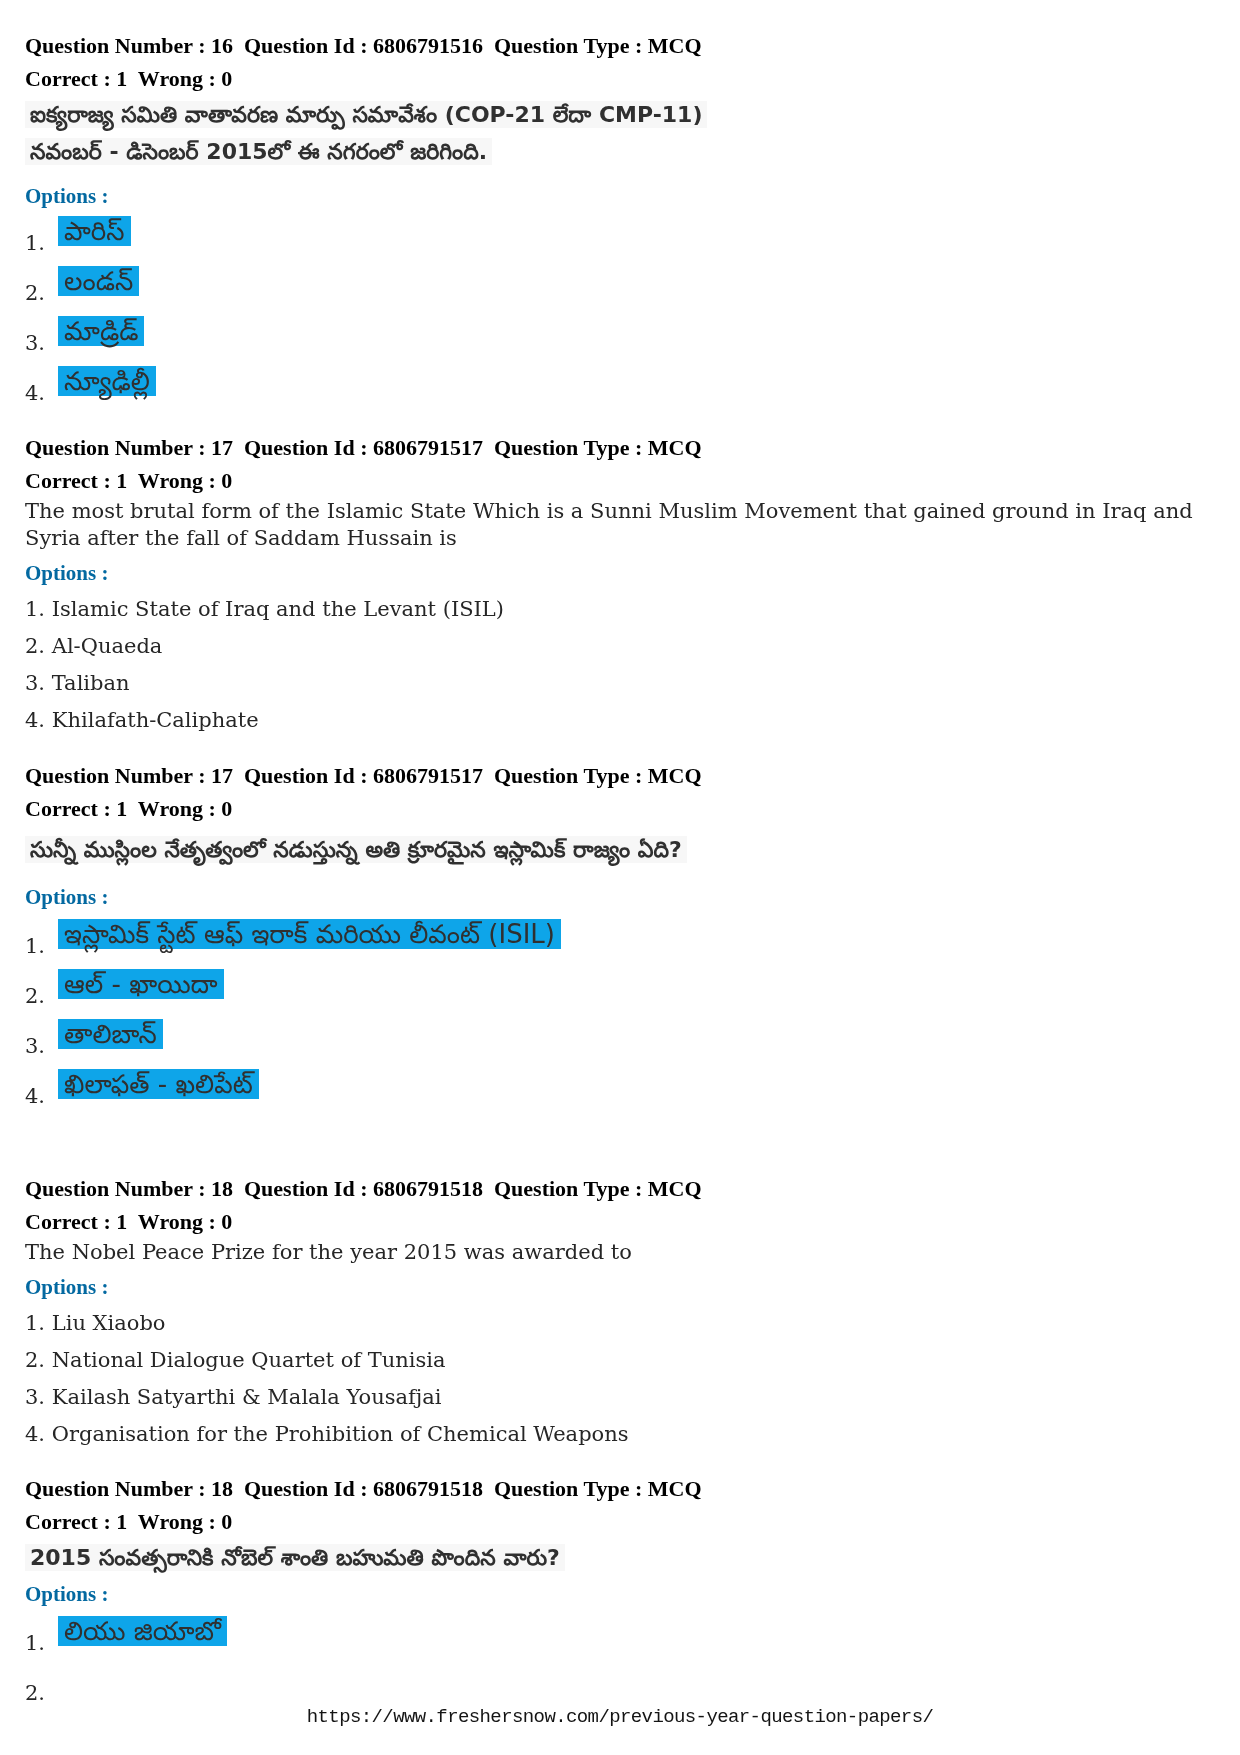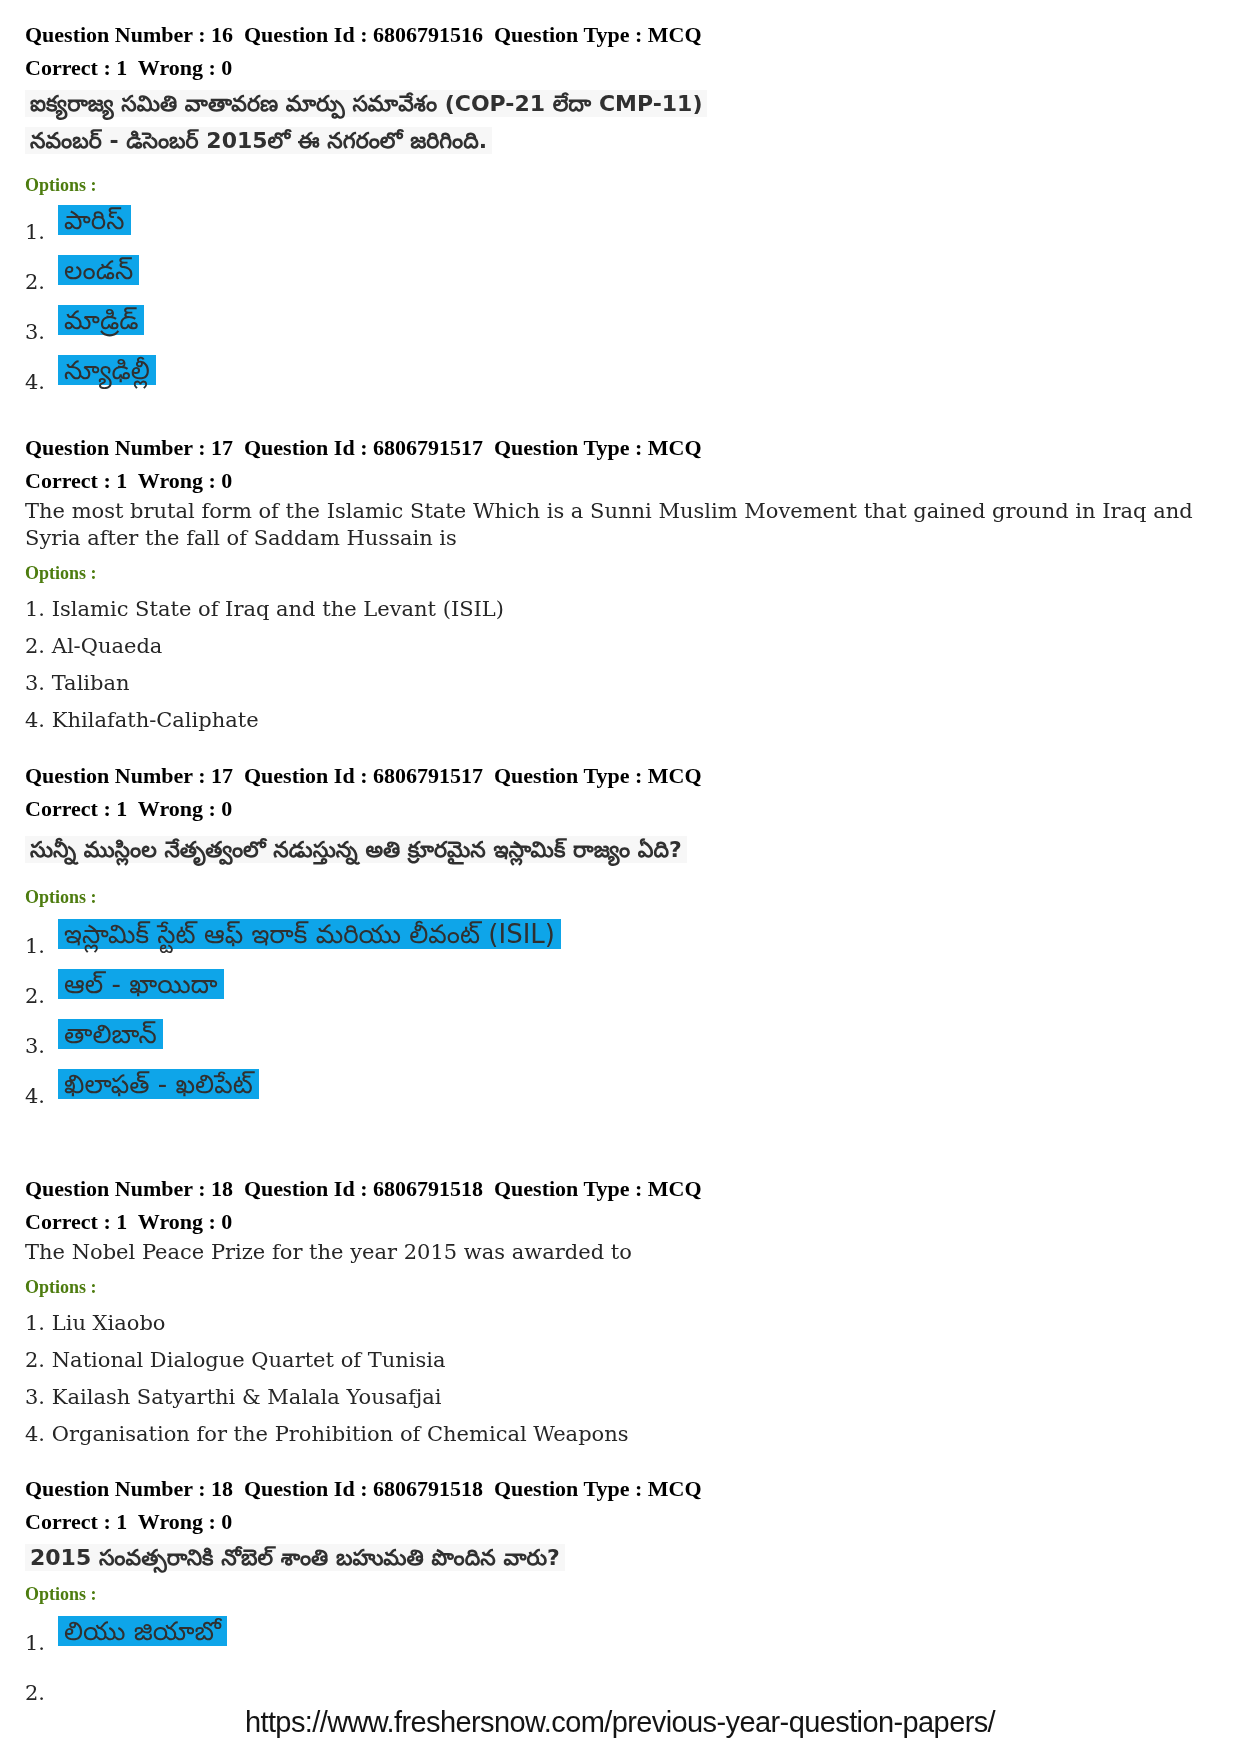--- a/index.html
+++ b/index.html
@@ -48,23 +48,23 @@
     margin-top: 8px;
     font-weight: bold;
   }
   .te-line .hl {
     background: #f7f7f7;
     padding: 1px 5px;
   }
   .opt-label {
     font-family: "Liberation Serif", serif;
     font-weight: bold;
-    font-size: 18px;
+    font-size: 21px;
     line-height: 26px;
-    color: #4d7c0f;
+    color: #0369a1;
     margin-top: 8px;
     white-space: pre-wrap;
   }
   .opt-en {
     font-family: "DejaVu Serif", serif;
     font-size: 21px;
     line-height: 27px;
     color: #262626;
     margin-top: 10px;
   }
@@ -89,33 +89,33 @@
     color: #303030;
     background: #0ea5e9;
     padding: 1px 6px;
     margin-bottom: 11px;
   }
   .watermark {
     position: absolute;
     top: 1706px;
     left: 50%;
     transform: translateX(-50%);
-    font-family: Liberation Sans, sans-serif;
-    font-size: 29px;
+    font-family: Liberation Mono, monospace;
+    font-size: 19px;
     letter-spacing: -0.6px;
     color: #141414;
     white-space: nowrap;
   }
 </style>
 </head>
 <body>
 
 <div class="page">
 
-  <section class="block" style="top:22px">
+  <section class="block" style="top:33px">
     <div class="meta">Question Number : 16  Question Id : 6806791516  Question Type : MCQ</div>
     <div class="score">Correct : 1  Wrong : 0</div>
     <div class="te-line"><span class="hl">ఐక్యరాజ్య సమితి వాతావరణ మార్పు సమావేశం  (COP-21 లేదా CMP-11)</span></div>
     <div class="te-line" style="margin-top:7px"><span class="hl">నవంబర్ - డిసెంబర్ 2015లో ఈ నగరంలో జరిగింది.</span></div>
     <div class="opt-label" style="margin-top:16px">Options :</div>
     <div class="opt-te" style="margin-top:6px">
       <span class="num">1.</span>
       <span class="lbl">పారిస్</span>
     </div>
     <div class="opt-te">

